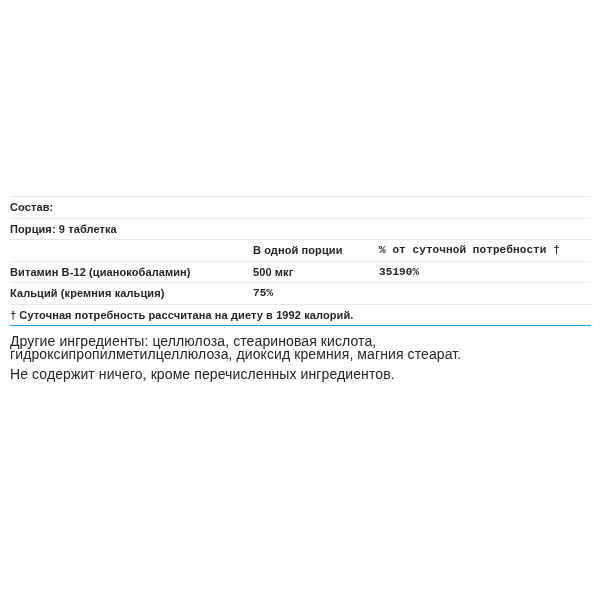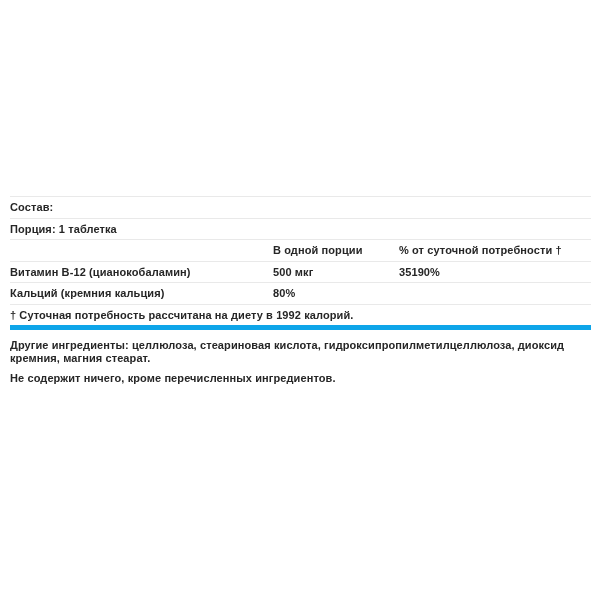--- a/index.html
+++ b/index.html
@@ -7,74 +7,74 @@
     width: 600px; height: 600px;
     background: #ffffff;
     font-family: "Liberation Sans", sans-serif;
     color: #262626;
     overflow: hidden;
   }
   .panel {
     margin: 196px 9px 0 10px;
   }
   .facts-table {
-    border-bottom: 5px solid #0ea5e9;
+    border-bottom: 1px solid #0ea5e9;
   }
   .t-row {
     display: flex;
     align-items: center;
     height: 21.5px;
     border-top: 1px solid #e9e9e9;
     font-size: 11px;
     font-weight: bold;
     letter-spacing: 0.1px;
     white-space: nowrap;
   }
-  .col-name   { width: 263px; flex: none; }
+  .col-name   { width: 243px; flex: none; }
   .col-amount { width: 126px; flex: none; }
-  .col-dv     { flex: 1; }
+  .col-dv     { flex: 1; font-family: Liberation Mono, monospace; }
   .paras { margin: 9px 9px 0 10px; }
   .para {
-    font-size: 11px;
-    font-weight: bold;
+    font-size: 14px;
+    font-weight: normal;
     letter-spacing: 0.1px;
     line-height: 13px;
     margin-bottom: 7px;
     color: #262626;
   }
 </style>
 </head>
 <body>
 
 <div class="panel">
   <div class="facts-table">
 
     <div class="t-row">
       <span>Состав:</span>
     </div>
 
     <div class="t-row">
-      <span>Порция: 1 таблетка</span>
+      <span>Порция: 9 таблетка</span>
     </div>
 
     <div class="t-row">
       <span class="col-name"></span>
       <span class="col-amount">В одной порции</span>
       <span class="col-dv">% от суточной потребности †</span>
     </div>
 
     <div class="t-row">
       <span class="col-name">Витамин B-12 (цианокобаламин)</span>
       <span class="col-amount">500 мкг</span>
       <span class="col-dv">35190%</span>
     </div>
 
     <div class="t-row">
       <span class="col-name">Кальций (кремния кальция)</span>
-      <span class="col-dv">80%</span>
+      <span class="col-dv">75%</span>
     </div>
 
     <div class="t-row">
       <span>† Суточная потребность рассчитана на диету в 1992 калорий.</span>
     </div>
 
   </div>
 </div>
 
 <div class="paras">

